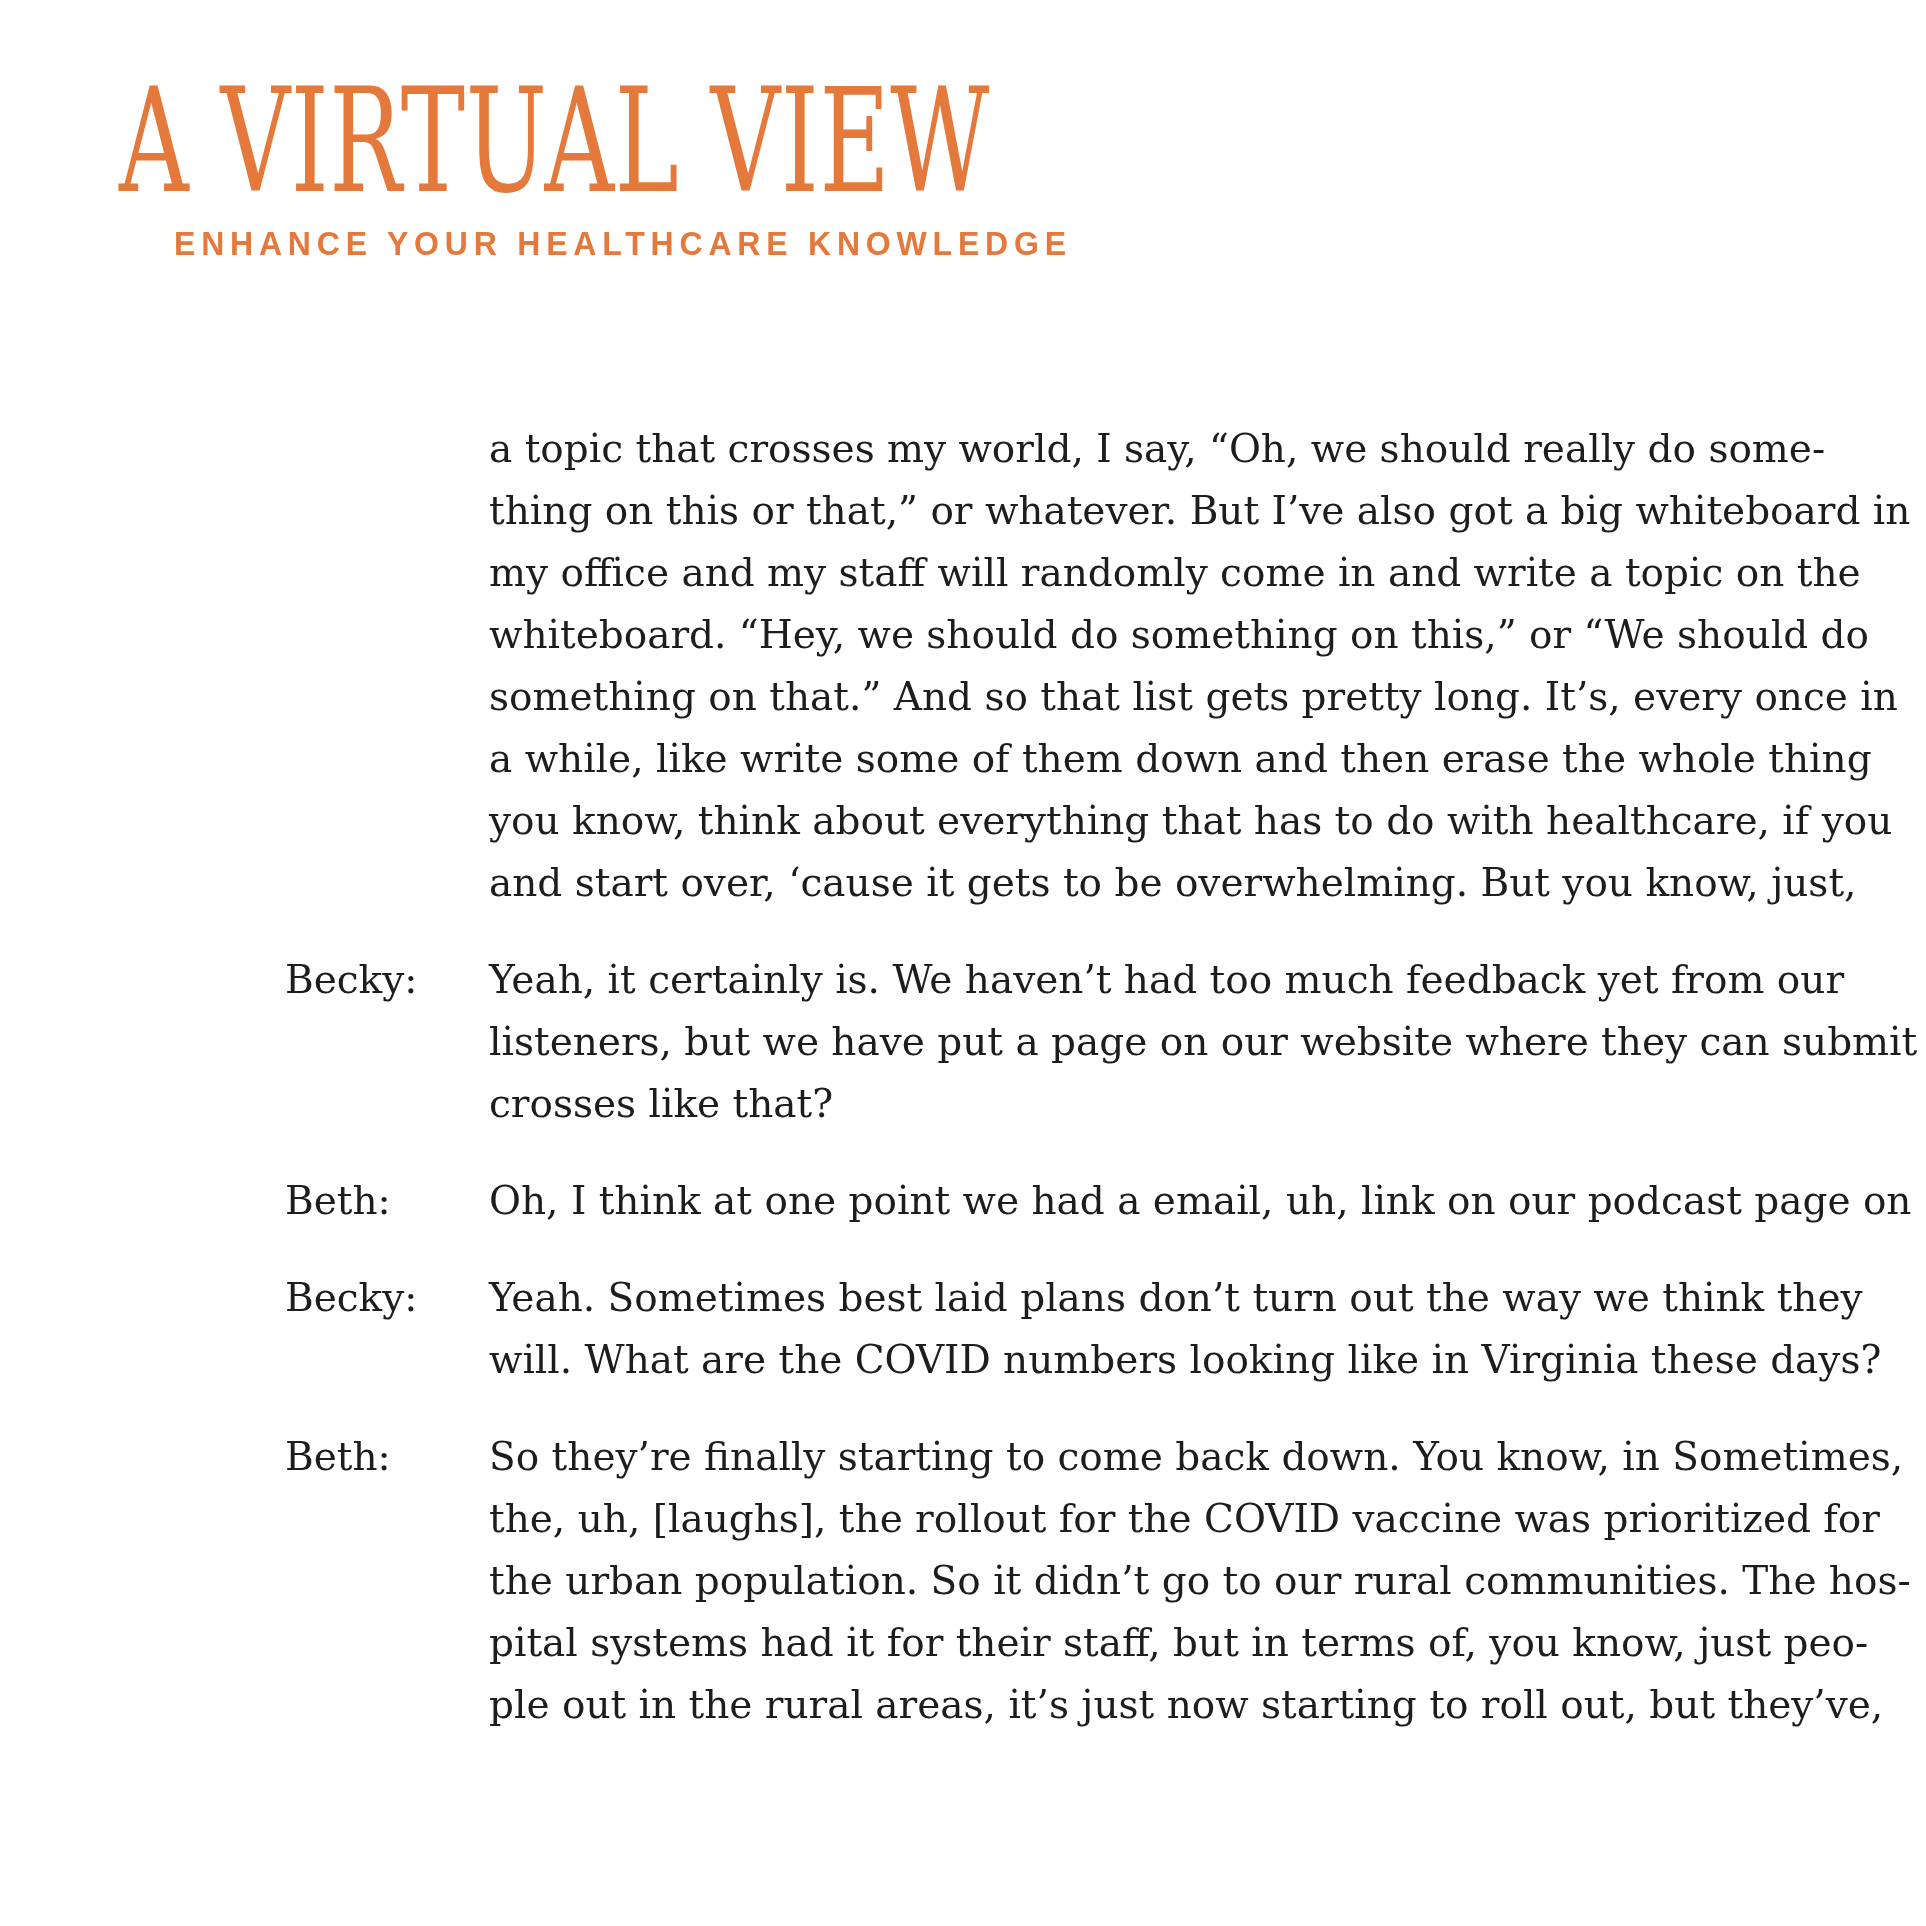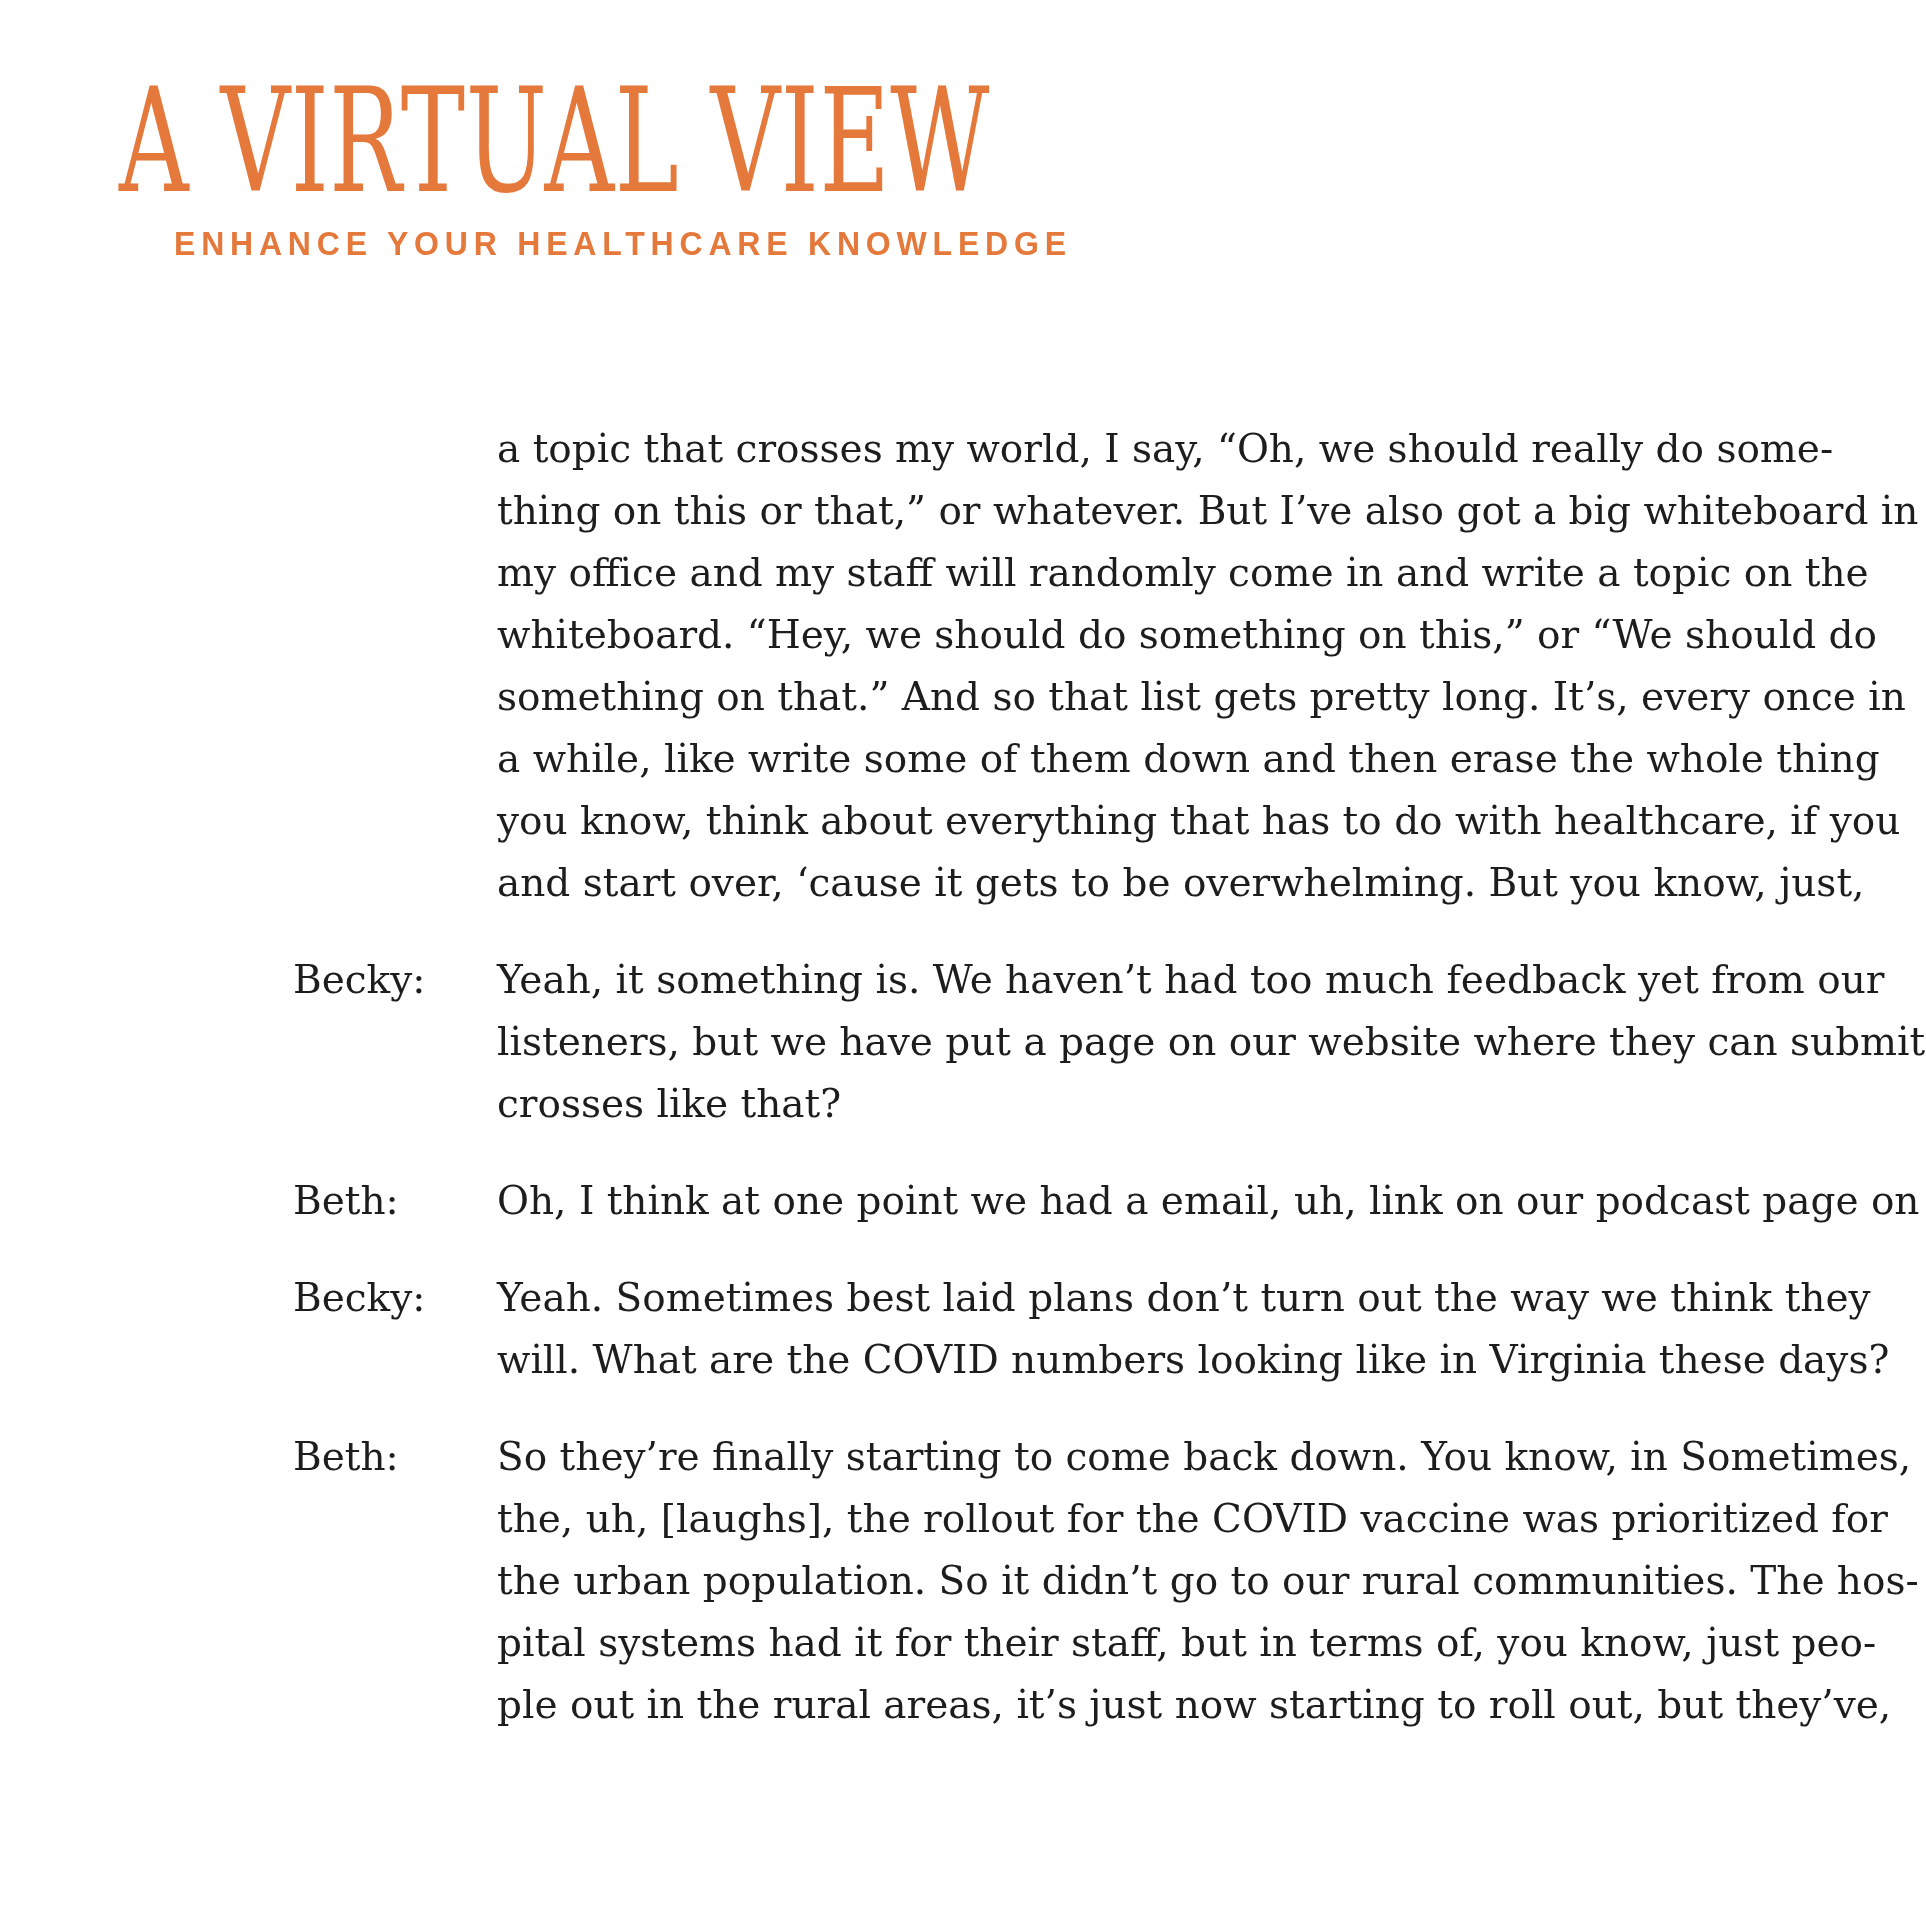--- a/index.html
+++ b/index.html
@@ -45,21 +45,21 @@
     position:absolute;
     left:285px; top:418px;
     width:1491px;
     font-size:39px;
     line-height:62px;
     color:#1D1D1D;
   }
   .para {
     display:grid;
     grid-template-columns:204px 1287px;
-    margin:0 0 35px 8px;
+    margin:0 0 35px 0;
   }
   .speaker {
     text-align:left;
     padding-right:65px;
     white-space:nowrap;
   }
   .lines .tl { white-space:nowrap; }
 </style>
 </head>
 <body>
@@ -81,21 +81,21 @@
       <div class="tl">something on that.” And so that list gets pretty long. It’s, every once in</div>
       <div class="tl">a while, like write some of them down and then erase the whole thing</div>
       <div class="tl">you know, think about everything that has to do with healthcare, if you</div>
       <div class="tl">and start over, ‘cause it gets to be overwhelming. But you know, just,</div>
     </div>
   </section>
 
   <section class="para">
     <div class="speaker">Becky:</div>
     <div class="lines">
-      <div class="tl">Yeah, it something is. We haven’t had too much feedback yet from our</div>
+      <div class="tl">Yeah, it certainly is. We haven’t had too much feedback yet from our</div>
       <div class="tl">listeners, but we have put a page on our website where they can submit</div>
       <div class="tl">crosses like that?</div>
     </div>
   </section>
 
   <section class="para">
     <div class="speaker">Beth:</div>
     <div class="lines">
       <div class="tl">Oh, I think at one point we had a email, uh, link on our podcast page on</div>
     </div>

